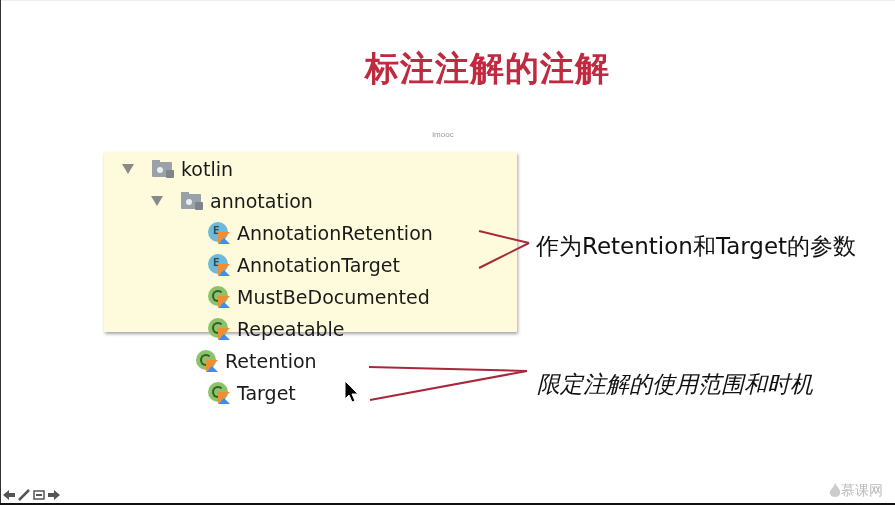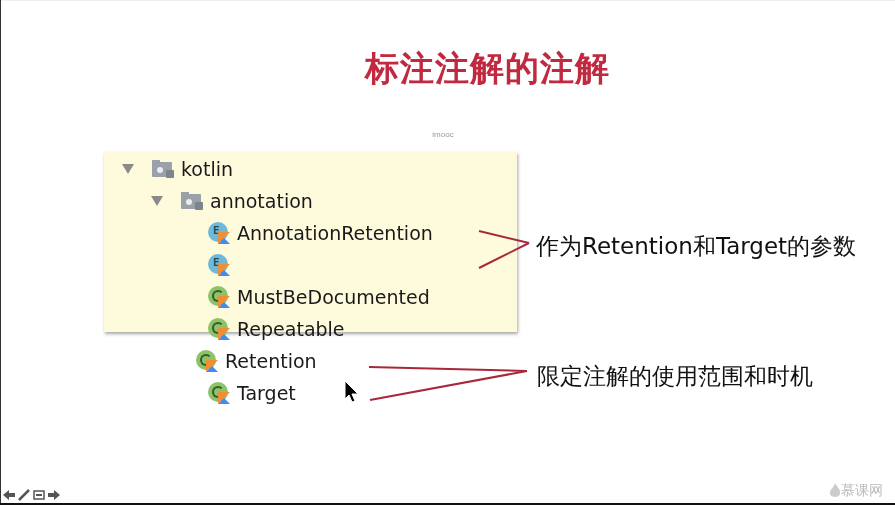--- a/index.html
+++ b/index.html
@@ -110,20 +110,21 @@
   <div class="row" style="left:103px; top:99px;">
     <span class="cls-icon">
       <span class="circle blue"></span>
         <span class="letter">E</span>
       <svg class="kotlin" viewBox="0 0 12 12">
           <polygon points="0,0 12,0 0,12" fill="#f18e33"></polygon>
           <polygon points="0,12 6,6 12,12" fill="#3d8ef0"></polygon>
           <polygon points="6,6 12,0 0,12" fill="#e44857"></polygon>
         </svg>
     </span>
+    <span>AnnotationTarget</span>
   </div>
   <div class="row" style="left:103px; top:131px;">
     <span class="cls-icon">
       <span class="circle green"></span>
         <span class="ring"></span>
       <svg class="kotlin" viewBox="0 0 12 12">
           <polygon points="0,0 12,0 0,12" fill="#f18e33"></polygon>
           <polygon points="0,12 6,6 12,12" fill="#3d8ef0"></polygon>
           <polygon points="6,6 12,0 0,12" fill="#e44857"></polygon>
         </svg>
@@ -171,21 +172,21 @@
 <svg class="lines" width="895" height="505">
   <g stroke="#a8283a" stroke-width="2" fill="none">
     <line x1="479" y1="231" x2="529" y2="243"></line>
     <line x1="479" y1="268" x2="529" y2="243"></line>
     <line x1="369" y1="367" x2="527" y2="371"></line>
     <line x1="370" y1="400" x2="527" y2="371"></line>
   </g>
 </svg>
 
 <div class="note" style="left:536px; top:231px;">作为Retention和Target的参数</div>
-<div class="note" style="left:537px; top:361px;">限定注解的使用范围和时机</div>
+<div class="note" style="left:537px; top:369px;font-style:italic;">限定注解的使用范围和时机</div>
 
 <svg class="cursor" width="16" height="24" viewBox="0 0 16 24">
   <polygon points="1,1 1,19 5,15 8,22 11,21 8,14 14,14" fill="#000" stroke="#fff" stroke-width="1"></polygon>
 </svg>
 
 <div class="nav-icons">
   <svg width="12" height="12" viewBox="0 0 12 12">
       <polygon points="0,6 6,1 6,4 12,4 12,8 6,8 6,11" fill="#555"></polygon>
     </svg>
   <svg width="12" height="12" viewBox="0 0 12 12">

